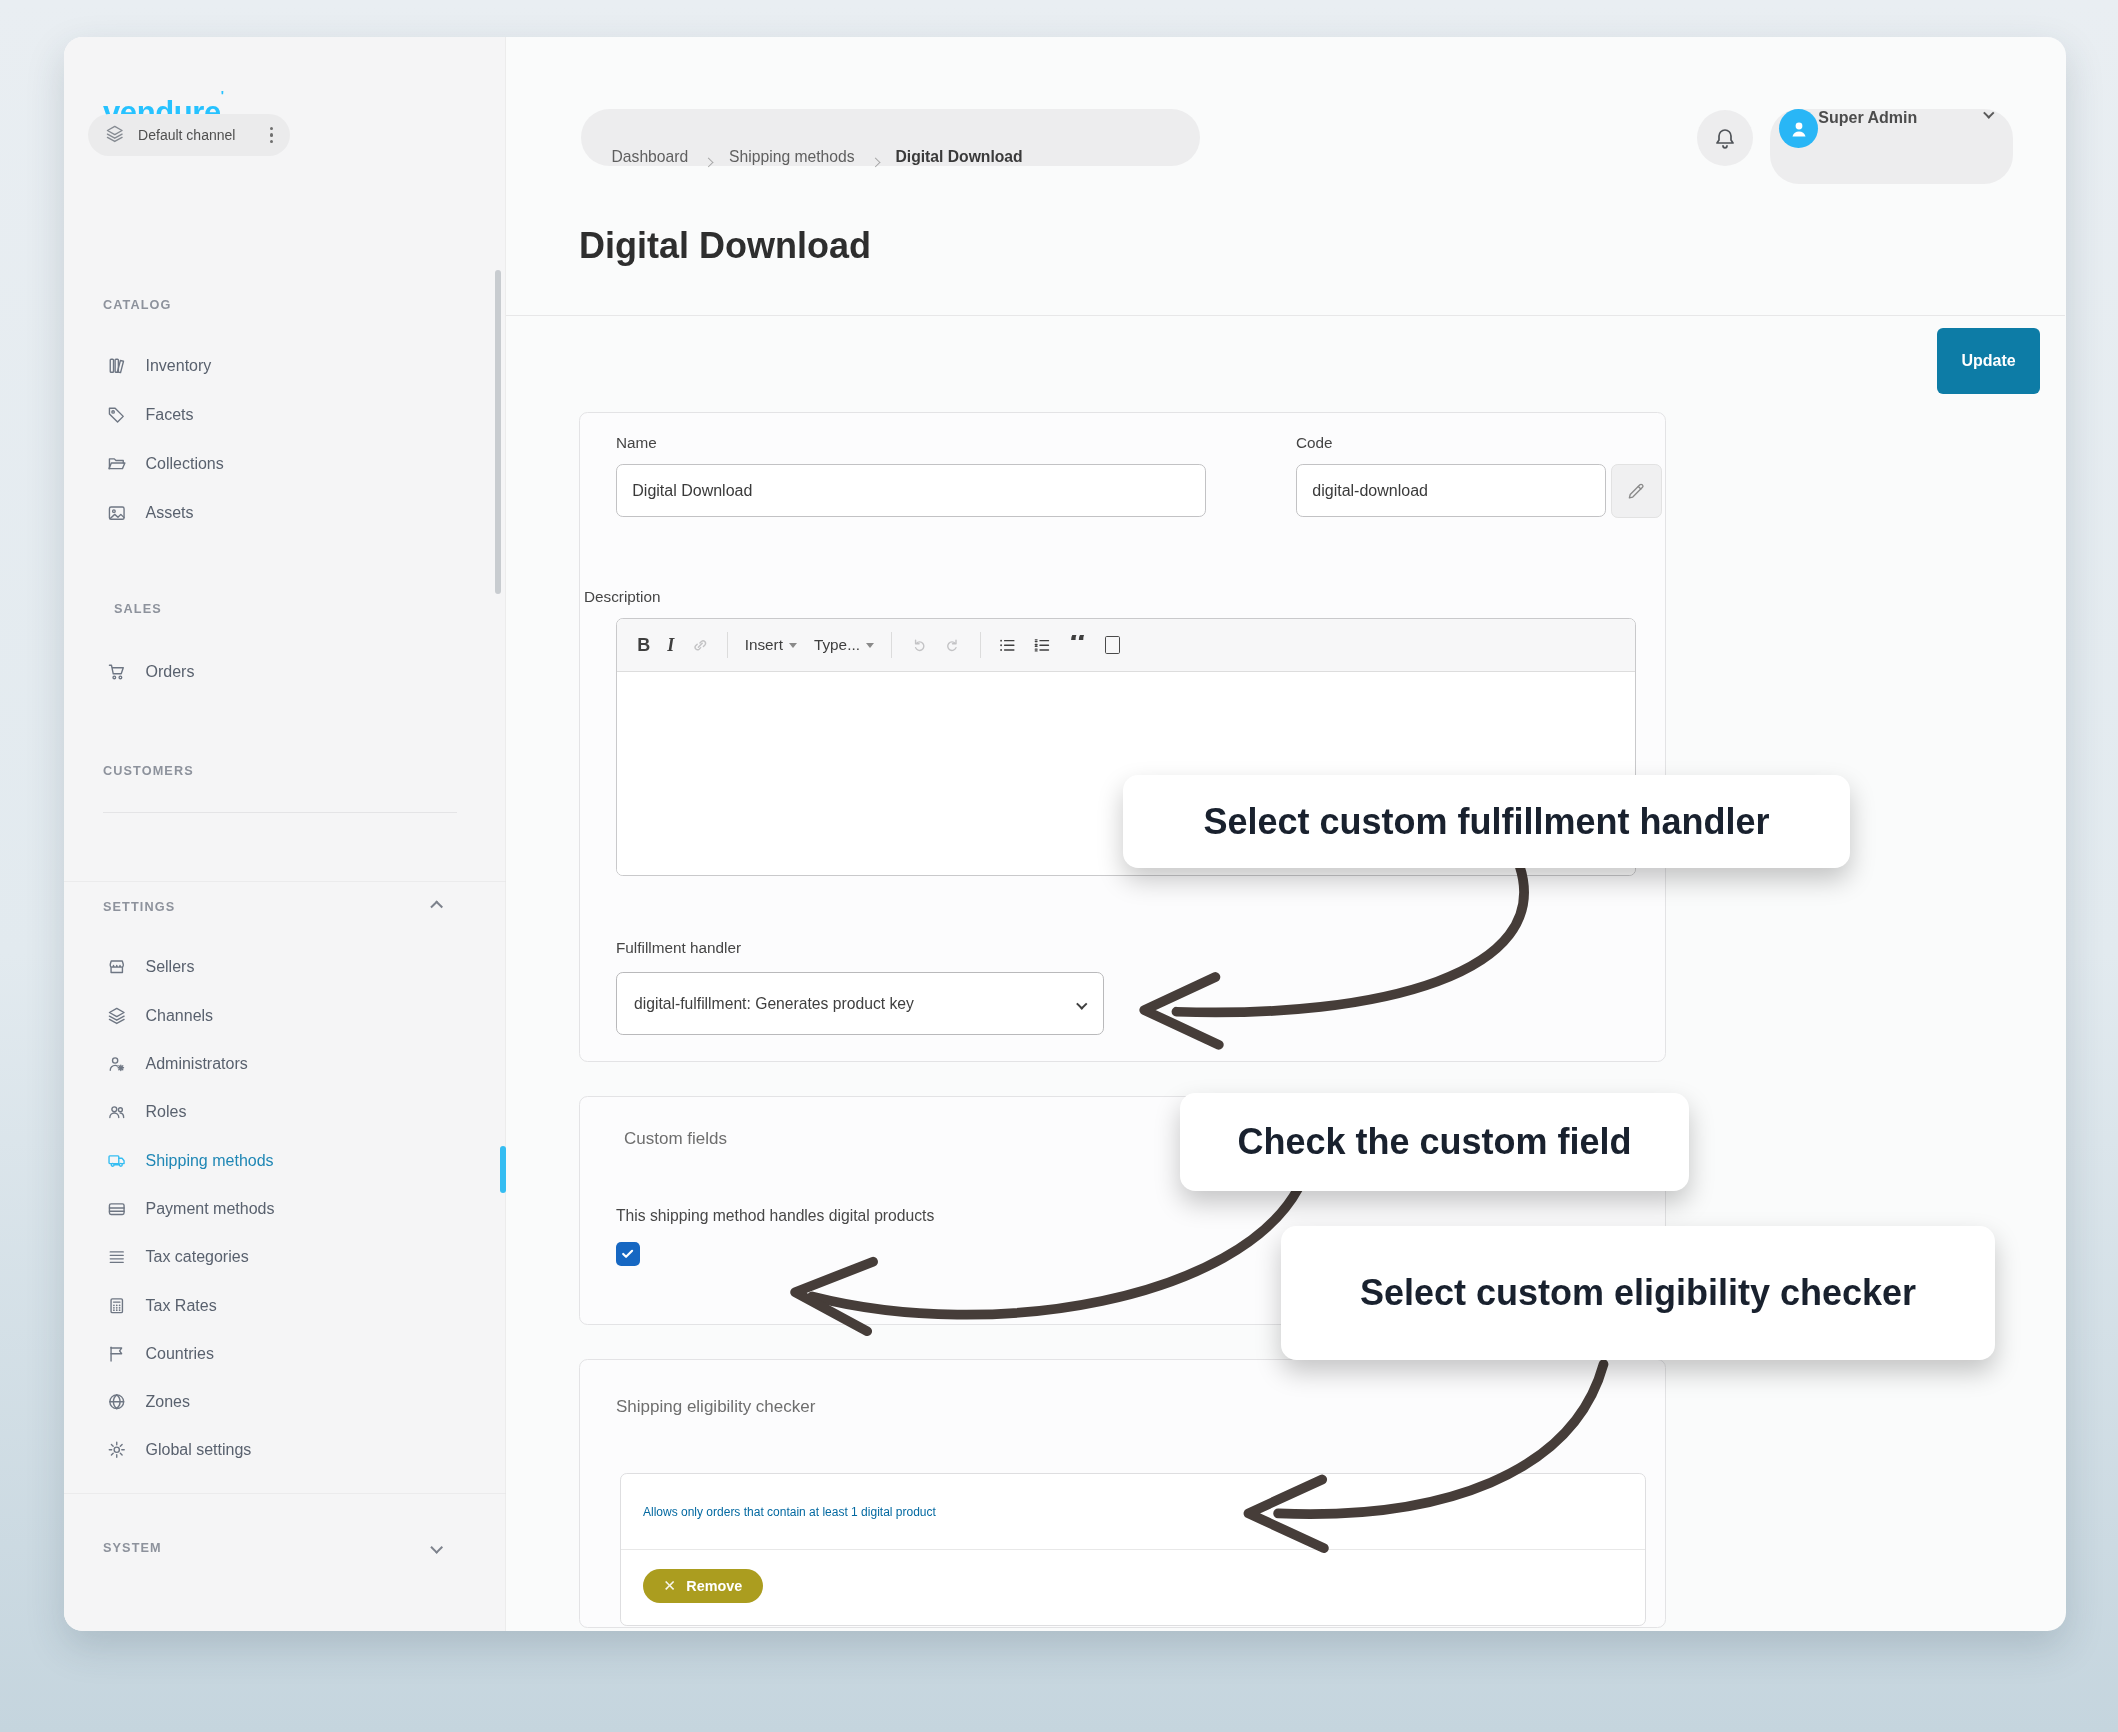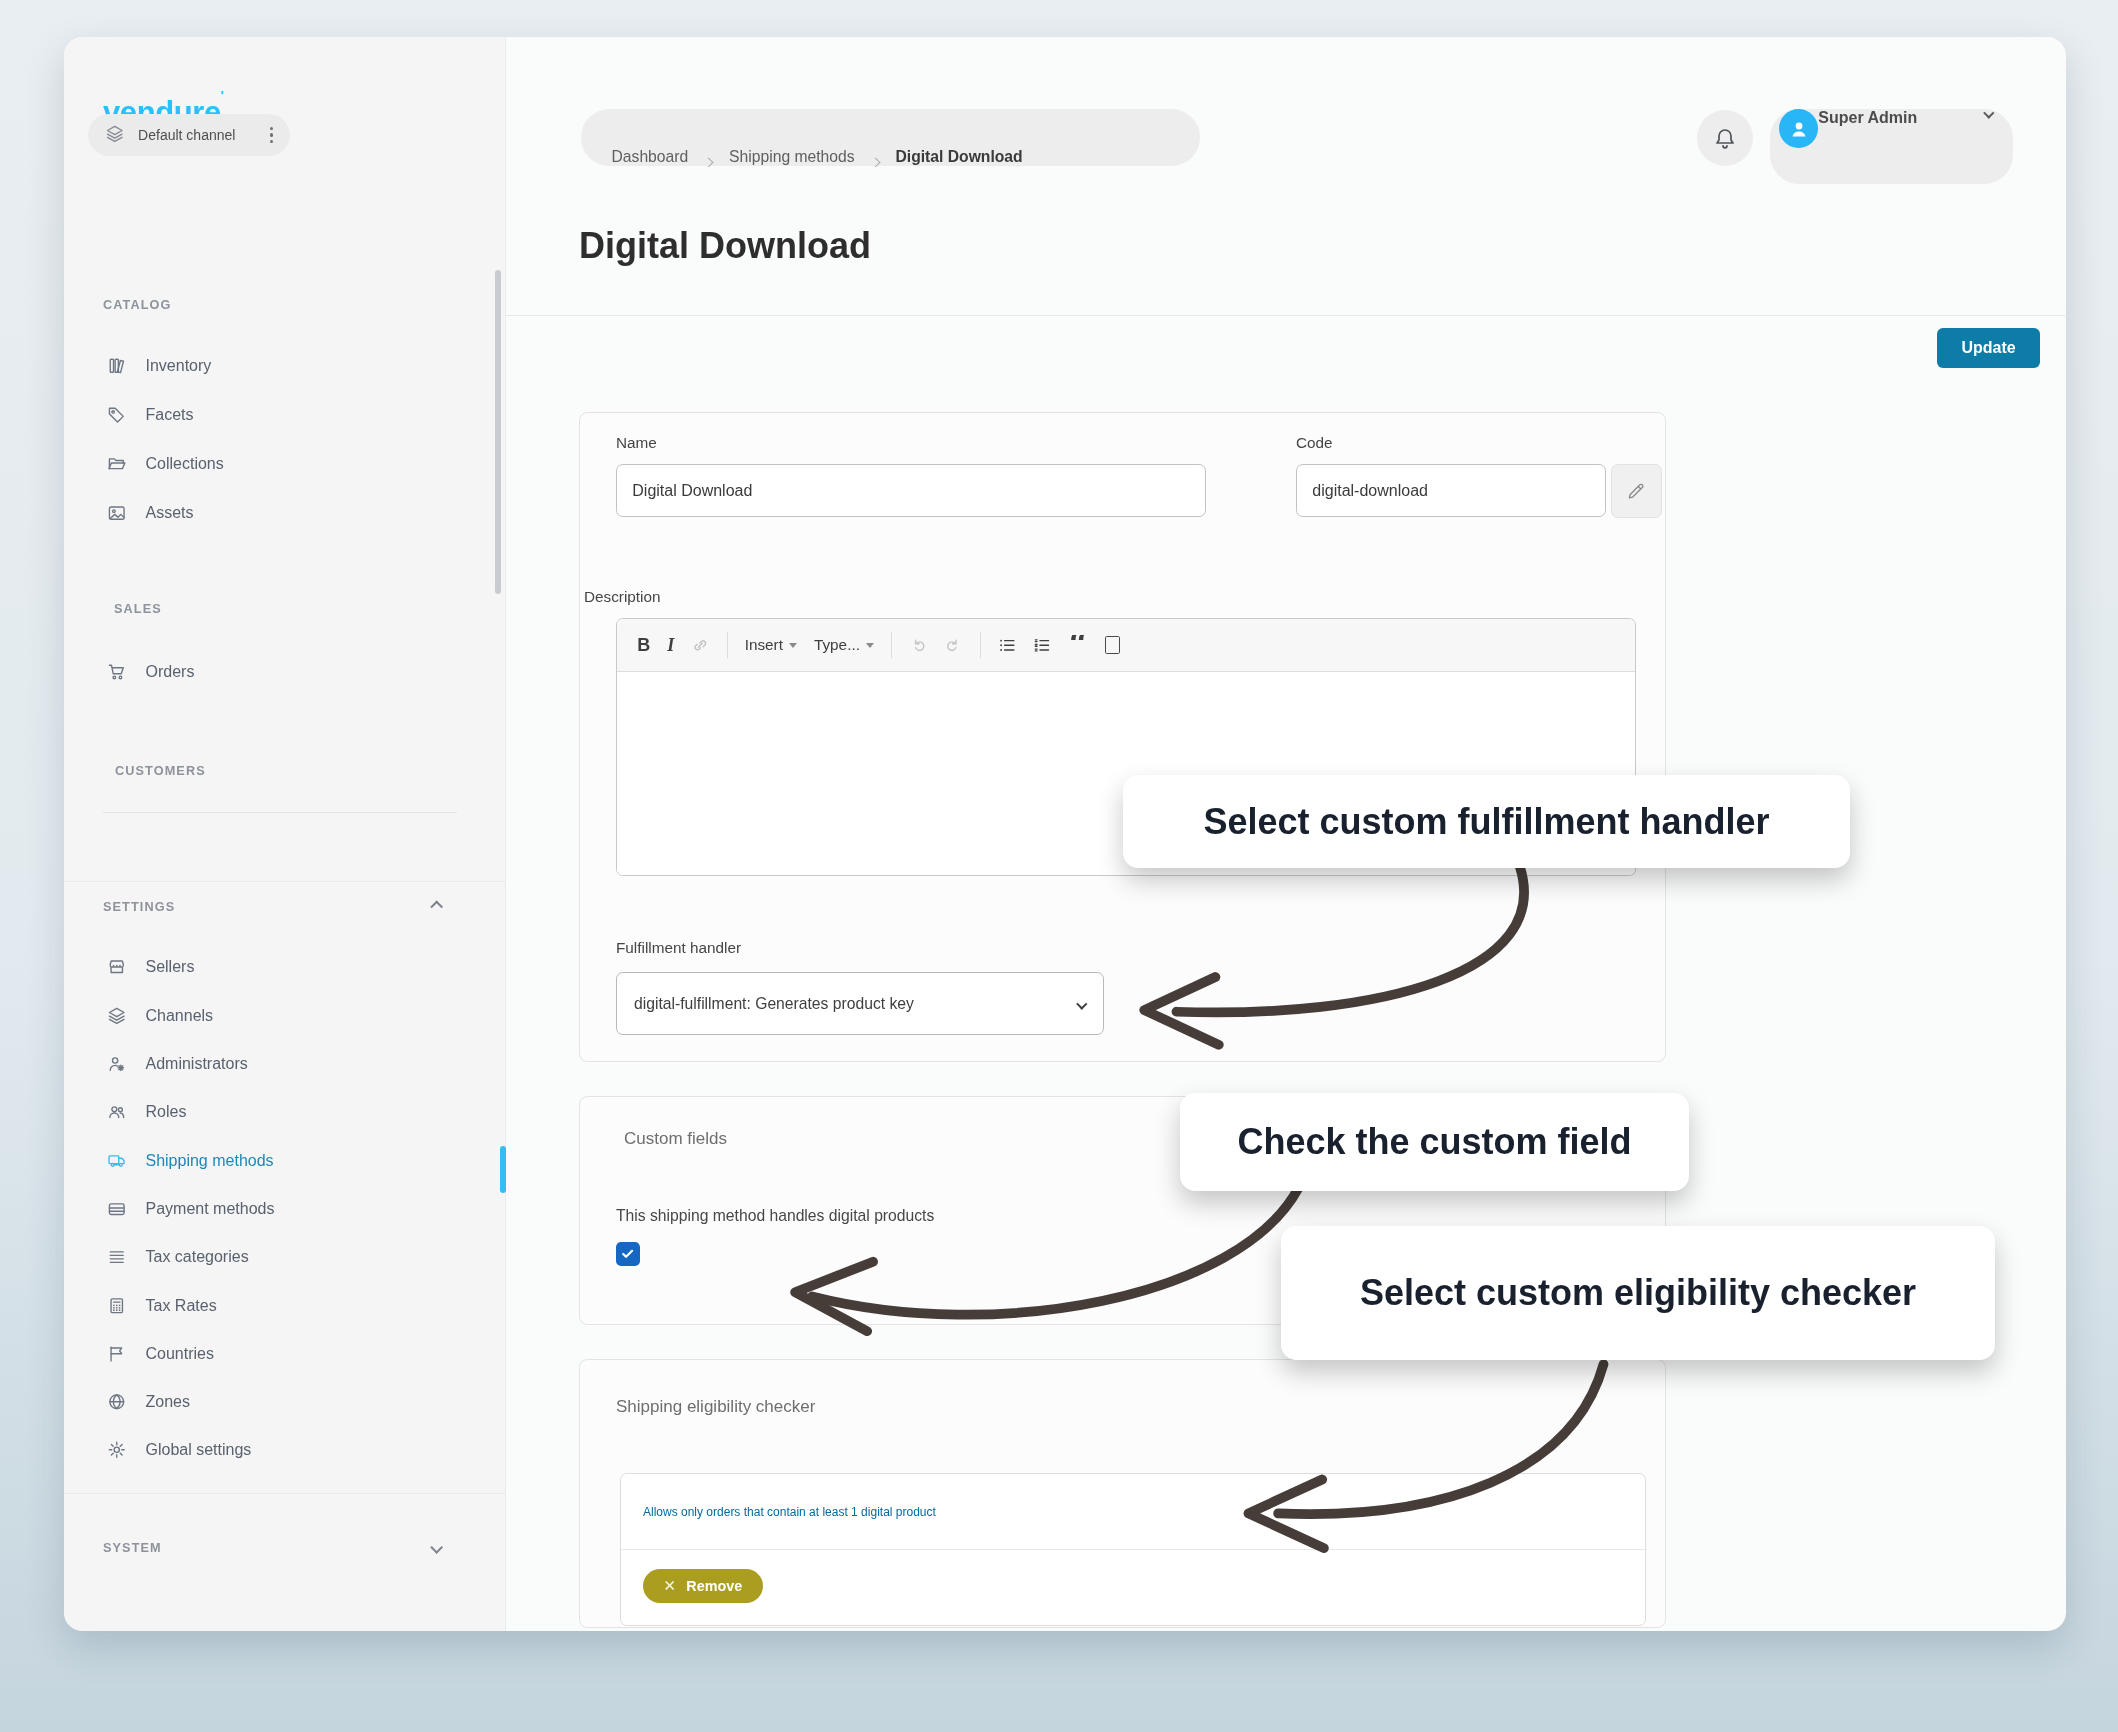--- a/index.html
+++ b/index.html
@@ -54,21 +54,21 @@
   .avatar{width:39px;height:39px;border-radius:50%;background:#29b6f6;display:flex;
     align-items:center;justify-content:center;}
   .avatar svg{width:24px;height:24px;}
   .username{font-size:16px;font-weight:600;color:#4c4c4c;}
   .userpill .chev{width:7.6px;height:7.6px;color:#5a5a5a;margin-left:auto;}
   .pagetitle{left:579px;top:225px;font-size:36px;font-weight:700;color:#2e2e2e;}
   .hdr-divider{left:506px;top:315px;width:1559px;height:0.8px;background:#e7e7e8;}
 
   
   .card{background:#fcfcfd;border:0.8px solid #e3e3e5;border-radius:8.5px;}
-  .updatebtn{left:1937px;top:328px;width:103px;height:40px;background:#0d7ca6;border:none;
+  .updatebtn{left:1937px;top:328px;width:103px;height:66px;background:#0d7ca6;border:none;
     border-radius:6px;color:#fff;font-size:16px;font-weight:700;
     font-family:"Liberation Sans",sans-serif;}
   .flabel{font-size:15.3px;color:#454545;}
   .tinput{height:53px;background:#fff;border:0.8px solid #c2c2c4;border-radius:6.8px;padding:0 15.3px;
     font-size:16px;color:#3a3a3a;font-family:"Liberation Sans",sans-serif;}
   .pencilbtn{left:1611px;top:464px;width:51px;height:54px;background:#f0f0f1;
     border:0.8px solid #e2e2e2;border-radius:6.8px;display:flex;align-items:center;
     justify-content:center;color:#8a8a8a;}
   .pencilbtn svg{width:20.3px;height:20.3px;stroke:currentColor;fill:none;stroke-width:1.6;
     stroke-linecap:round;stroke-linejoin:round;}
@@ -203,21 +203,21 @@
     <span class="icn">
         <svg viewBox="0 0 24 24">
           <path d="M3 4h2.5l2.2 10.5h9.8L20 7H6"></path>
           <circle cx="9" cy="19" r="1.6"></circle>
           <circle cx="16.5" cy="19" r="1.6"></circle>
         </svg>
       </span>
     <span>Orders</span>
   </div>
 
-  <div class="abs sechead" style="left:115px;top:764px;text-align:right;">CUSTOMERS</div>
+  <div class="abs sechead" style="left:103px;top:764px;text-align:right;">CUSTOMERS</div>
   <div class="abs sb-divider" style="left:103px;top:812px;width:354px;"></div>
   <div class="abs sb-divider" style="left:64px;top:881px;width:442px;opacity:.6;"></div>
 
   <div class="abs" style="left:103px;top:900px;width:354px;display:flex;align-items:center;">
     <span class="sechead">SETTINGS</span>
     <span class="chev up" style="margin-left:auto;margin-right:15.3px;color:#7d828c;"></span>
   </div>
 
   <div class="abs navrow" style="top:937px;">
     <span class="icn">

